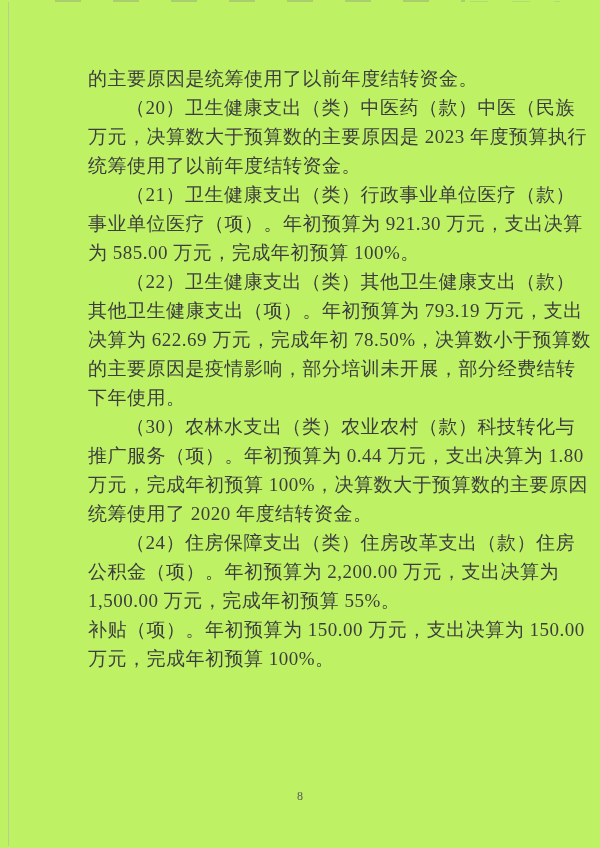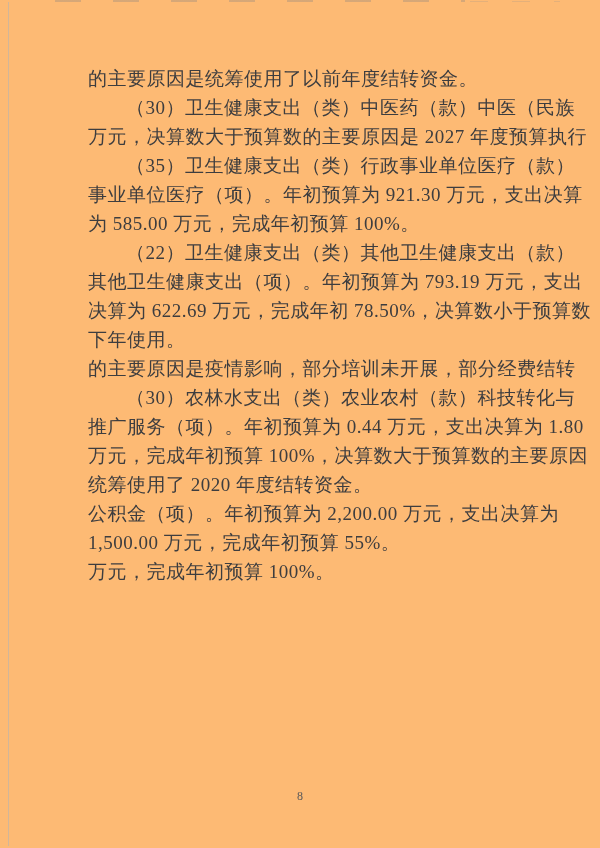--- a/index.html
+++ b/index.html
@@ -7,21 +7,21 @@
     padding: 0;
     width: 600px;
     height: 848px;
     background: #ffffff;
     overflow: hidden;
   }
   .page {
     position: relative;
     width: 600px;
     height: 848px;
-    background: #fdba74;
+    background: #bef264;
     font-family: "Liberation Serif", "DejaVu Serif", serif;
   }
   
   .top-artifact {
     position: absolute;
     top: 0;
     left: 55px;
     width: 410px;
     height: 2px;
     background: repeating-linear-gradient(
@@ -92,44 +92,47 @@
 <div class="page">
   <div class="top-artifact"></div>
   <div class="top-artifact-2"></div>
   <div class="edge-line"></div>
 
   <div class="content" id="content">
       <div class="para">
         <div class="line para-end">的主要原因是统筹使用了以前年度结转资金。</div>
       </div>
       <div class="para">
-        <div class="line first-indent">（30）卫生健康支出（类）中医药（款）中医（民族</div>
-        <div class="line">万元，决算数大于预算数的主要原因是 2027 年度预算执行</div>
+        <div class="line first-indent">（20）卫生健康支出（类）中医药（款）中医（民族</div>
+        <div class="line">万元，决算数大于预算数的主要原因是 2023 年度预算执行</div>
+        <div class="line para-end">统筹使用了以前年度结转资金。</div>
       </div>
       <div class="para">
-        <div class="line first-indent">（35）卫生健康支出（类）行政事业单位医疗（款）</div>
+        <div class="line first-indent">（21）卫生健康支出（类）行政事业单位医疗（款）</div>
         <div class="line">事业单位医疗（项）。年初预算为 921.30 万元，支出决算</div>
         <div class="line para-end">为 585.00 万元，完成年初预算 100%。</div>
       </div>
       <div class="para">
         <div class="line first-indent">（22）卫生健康支出（类）其他卫生健康支出（款）</div>
         <div class="line">其他卫生健康支出（项）。年初预算为 793.19 万元，支出</div>
         <div class="line">决算为 622.69 万元，完成年初 78.50%，决算数小于预算数</div>
+        <div class="line">的主要原因是疫情影响，部分培训未开展，部分经费结转</div>
         <div class="line para-end">下年使用。</div>
-        <div class="line">的主要原因是疫情影响，部分培训未开展，部分经费结转</div>
       </div>
       <div class="para">
         <div class="line first-indent">（30）农林水支出（类）农业农村（款）科技转化与</div>
         <div class="line">推广服务（项）。年初预算为 0.44 万元，支出决算为 1.80</div>
         <div class="line">万元，完成年初预算 100%，决算数大于预算数的主要原因</div>
         <div class="line para-end">统筹使用了 2020 年度结转资金。</div>
       </div>
       <div class="para">
+        <div class="line first-indent">（24）住房保障支出（类）住房改革支出（款）住房</div>
         <div class="line">公积金（项）。年初预算为 2,200.00 万元，支出决算为</div>
         <div class="line para-end">1,500.00 万元，完成年初预算 55%。</div>
       </div>
       <div class="para">
+        <div class="line">补贴（项）。年初预算为 150.00 万元，支出决算为 150.00</div>
         <div class="line para-end">万元，完成年初预算 100%。</div>
       </div>
     </div>
 
   <div class="page-number">8</div>
 </div>
 
 </body></html>

